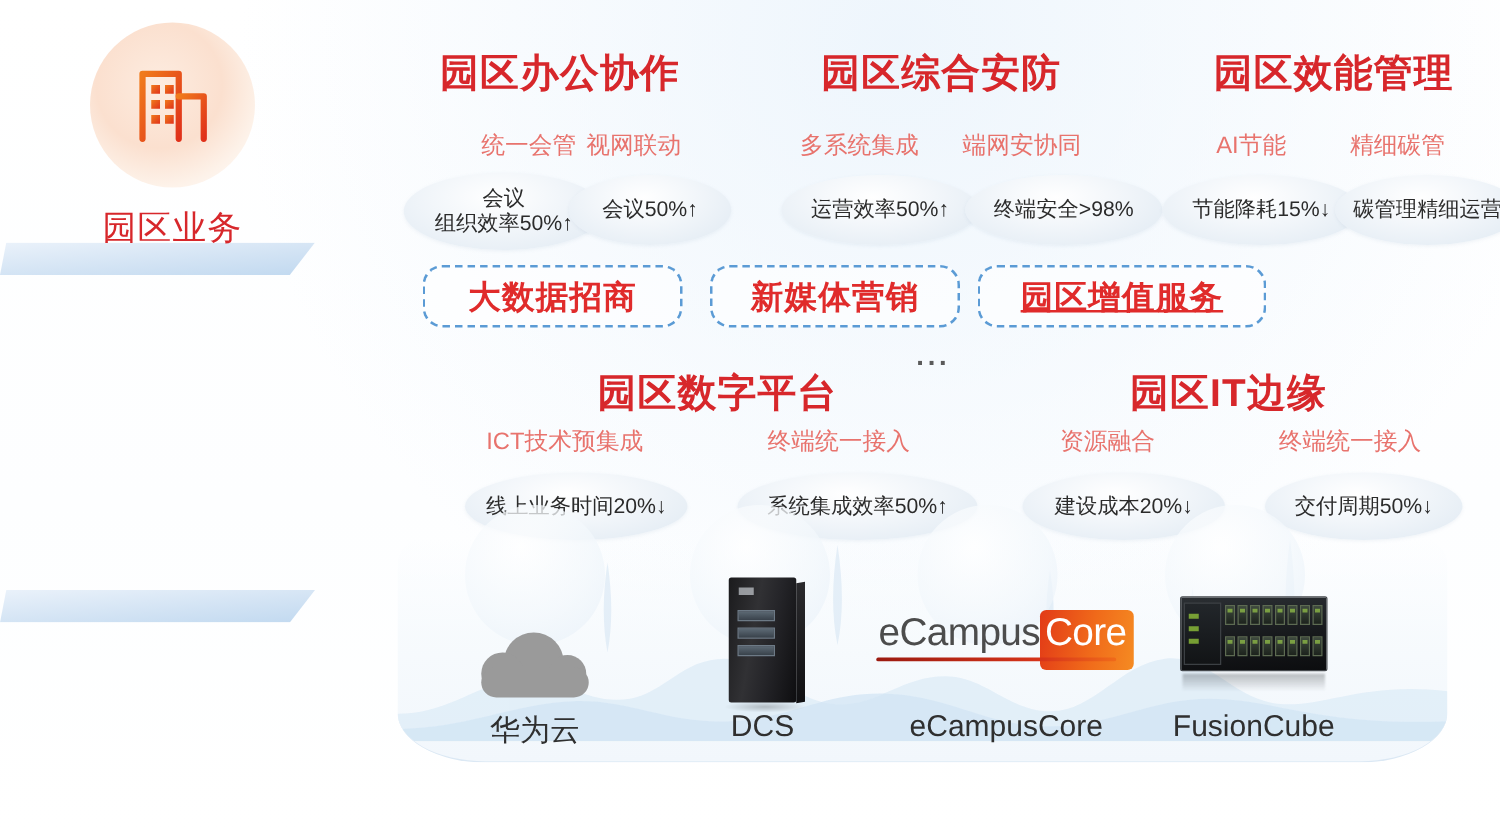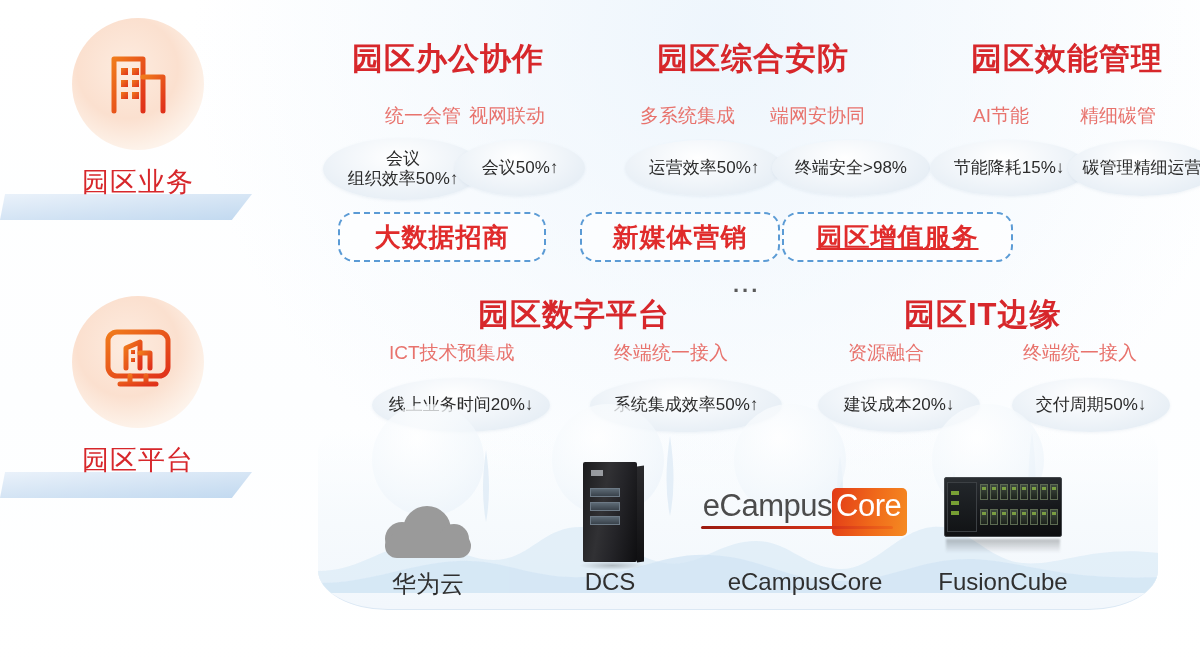--- a/index.html
+++ b/index.html
@@ -217,38 +217,20 @@
           <rect x="20" y="31" width="7" height="7"></rect>
             <rect x="31" y="31" width="7" height="7"></rect>
           <rect x="20" y="43" width="7" height="7"></rect>
             <rect x="31" y="43" width="7" height="7"></rect>
         </g>
       </svg>
     </div>
     <div class="rail-label">园区业务</div>
   </div>
 
-  <div class="rail-node" style="left:8px; top:296px;">
-    <div class="rail-circle">
-      <svg width="76" height="72" viewBox="0 0 76 72">
-        <g fill="none" stroke="url(#gOrange)" stroke-width="5" stroke-linejoin="round" stroke-linecap="round">
-          <rect x="8" y="6" width="60" height="44" rx="9"></rect>
-          <path d="M30 50 V58 M46 50 V58 M20 58 H56"></path>
-          <path d="M26 42 V22 L40 16 V42"></path>
-          <path d="M40 27 H50 V42"></path>
-          <path d="M21 42 H55"></path>
-        </g>
-        <g fill="url(#gOrange)">
-          <rect x="31" y="24" width="4" height="4"></rect>
-            <rect x="31" y="32" width="4" height="4"></rect>
-        </g>
-      </svg>
-    </div>
-    <div class="rail-label">园区平台</div>
-  </div>
 
   <div class="sec-title" style="left:352px; top:38px;">园区办公协作</div>
   <div class="sec-title" style="left:657px; top:38px;">园区综合安防</div>
   <div class="sec-title" style="left:971px; top:38px;">园区效能管理</div>
 
   <div class="sub-label" style="left:385px; top:103px;">统一会管</div>
   <div class="sub-label" style="left:469px; top:103px;">视网联动</div>
   <div class="sub-label" style="left:640px; top:103px;">多系统集成</div>
   <div class="sub-label" style="left:770px; top:103px;">端网安协同</div>
   <div class="sub-label" style="left:973px; top:103px;">AI节能</div>
@@ -272,21 +254,21 @@
   <div class="pill" style="left:930px; top:140px; width:158px; height:56px;">
     <span>节能降耗15%↓</span>
   </div>
   <div class="pill" style="left:1068px; top:140px; width:148px; height:56px;">
     <span>碳管理精细运营</span>
   </div>
 
   <div class="dashbox" style="left:338px; top:212px; width:208px; height:50px;">
     <span>大数据招商</span>
   </div>
-  <div class="dashbox" style="left:580px; top:212px; width:200px; height:50px;">
+  <div class="dashbox" style="left:568px; top:212px; width:200px; height:50px;">
     <span>新媒体营销</span>
   </div>
   <div class="dashbox" style="left:782px; top:212px; width:231px; height:50px;text-decoration:underline;">
     <span>园区增值服务</span>
   </div>
 
   <div class="ellipsis" style="left:733px; top:272px;">...</div>
 
   <div class="sec-title" style="left:478px; top:294px;">园区数字平台</div>
   <div class="sec-title" style="left:904px; top:294px;">园区IT边缘</div>

